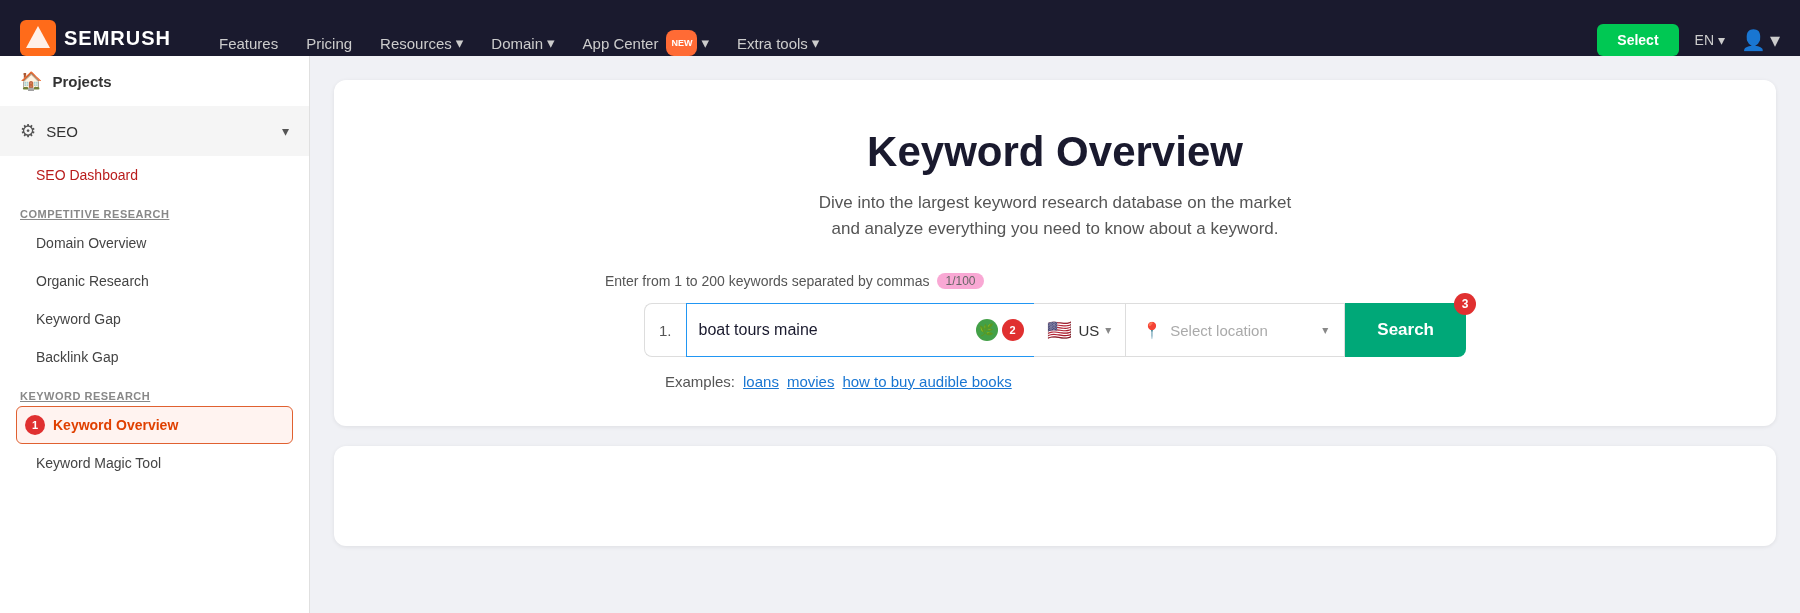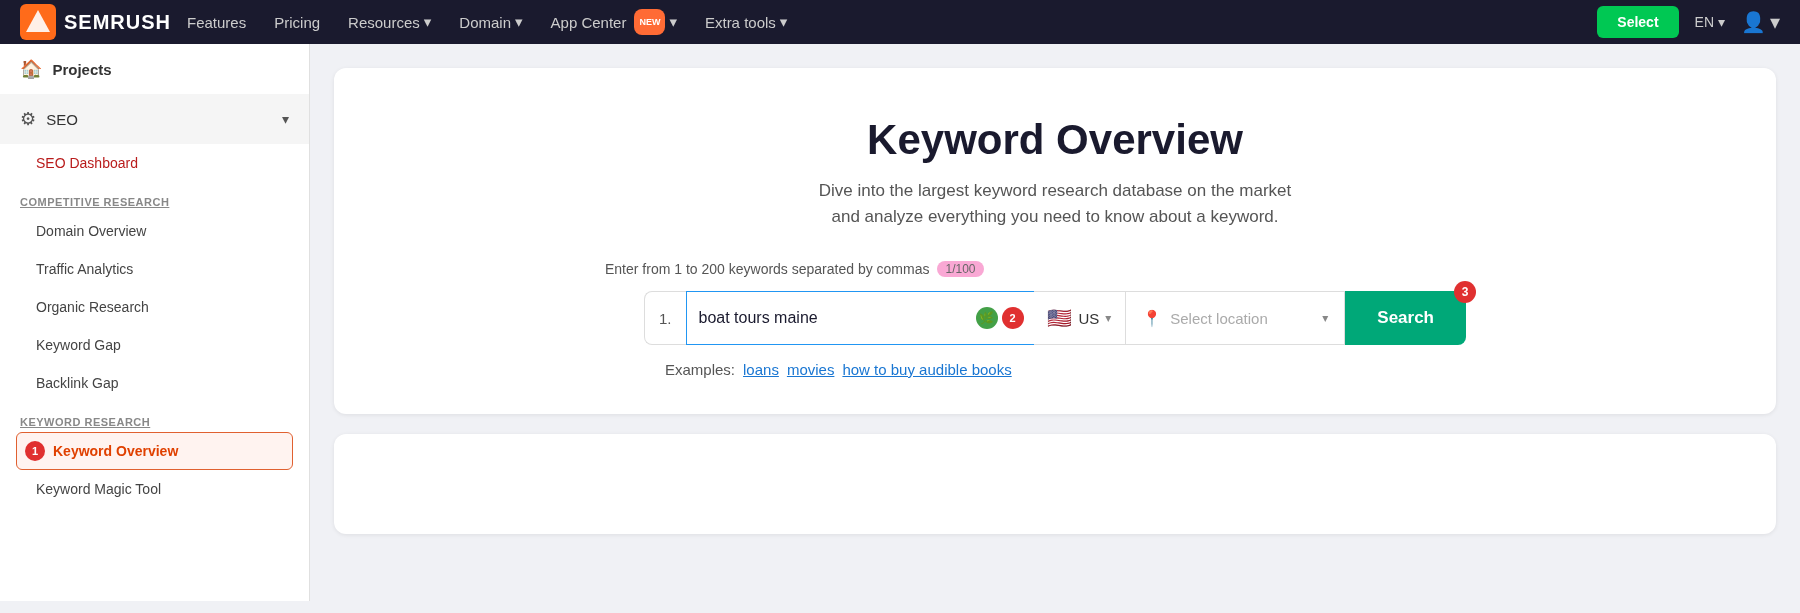--- a/index.html
+++ b/index.html
@@ -1,20 +1,20 @@
 <!DOCTYPE html>
 <html><head>
   <meta charset="utf-8">
   <style>
     * { margin: 0; padding: 0; box-sizing: border-box; }
     body { font-family: -apple-system, BlinkMacSystemFont, 'Segoe UI', Arial, sans-serif; background: #f0f1f5; width: 1800px; height: 613px; overflow: hidden; }
 
     
     .topnav {
-      display: flex; align-items: center; background: #1a1a2e; height: 44px; padding: 0 20px; position: relative; z-index: 10;
+      display: flex; align-items: flex-end; background: #1a1a2e; height: 56px; padding: 0 20px; gap: 32px; position: relative; z-index: 10;
     }
     .logo { display: flex; align-items: center; gap: 8px; margin-right: 16px; }
     .logo-icon { width: 36px; height: 36px; }
     .logo-text { color: #fff; font-size: 20px; font-weight: 700; letter-spacing: 1px; }
     .nav-items { display: flex; align-items: center; gap: 28px; flex: 1; }
     .nav-item { color: #ccc; font-size: 15px; cursor: pointer; display: flex; align-items: center; gap: 4px; }
     .nav-badge { background: #ff6b35; color: #fff; font-size: 9px; font-weight: 700; padding: 8px 5px; border-radius: 8px; margin-left: 4px; }
     .nav-right { display: flex; align-items: center; gap: 16px; margin-left: auto; }
     .upgrade-btn { background: #00c853; color: #fff; border: none; padding: 8px 20px; border-radius: 6px; font-size: 14px; font-weight: 600; cursor: pointer; }
     .lang-btn { color: #ccc; font-size: 14px; cursor: pointer; display: flex; align-items: center; gap: 4px; }
@@ -120,21 +120,20 @@
     <div class="sidebar-seo">
       <div class="sidebar-seo-left">
         <span class="sidebar-seo-icon">⚙</span>
         <span class="sidebar-seo-label">SEO</span>
       </div>
       <span class="sidebar-seo-chevron">▾</span>
     </div>
     <div class="sidebar-item-seo-dashboard sidebar-menu-item">SEO Dashboard</div>
     <div class="sidebar-category">COMPETITIVE RESEARCH</div>
     <div class="sidebar-menu-item">Domain Overview</div>
-    <div class="sidebar-menu-item">Traffic Analytics</div>
     <div class="sidebar-menu-item">Organic Research</div>
     <div class="sidebar-menu-item">Keyword Gap</div>
     <div class="sidebar-menu-item">Backlink Gap</div>
     <div class="sidebar-category">KEYWORD RESEARCH</div>
     <div style="position: relative; margin: 0 8px;">
       <div class="sidebar-menu-item active" style="position:relative; padding-left: 36px;">
         <span class="active-badge">1</span>
         <span>Keyword Overview</span>
       </div>
     </div>

